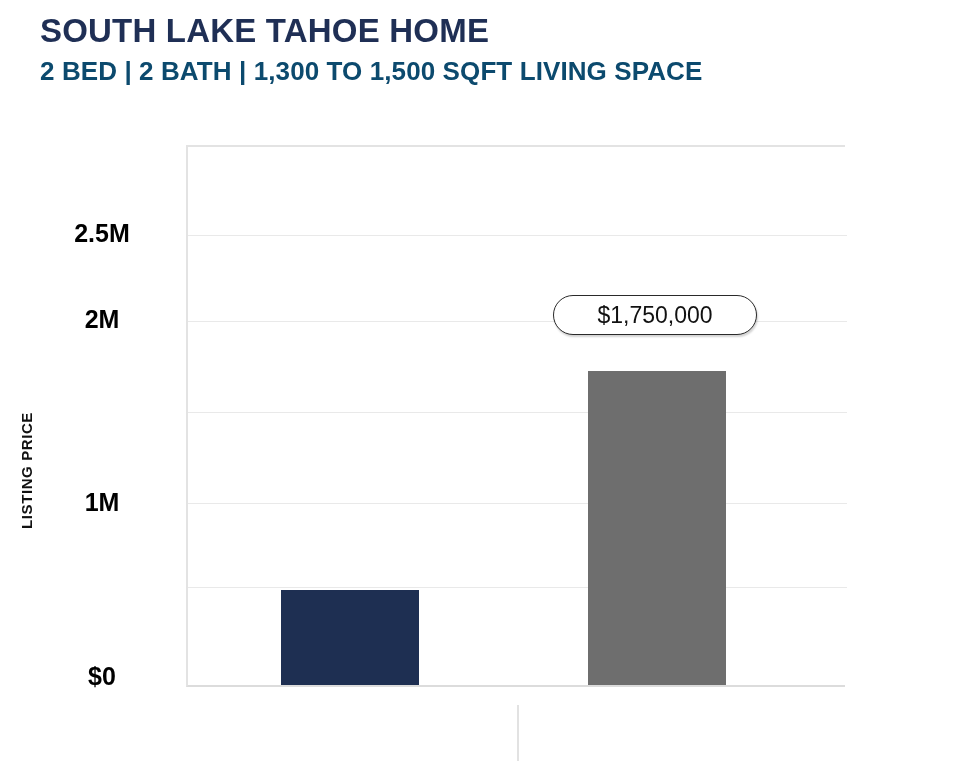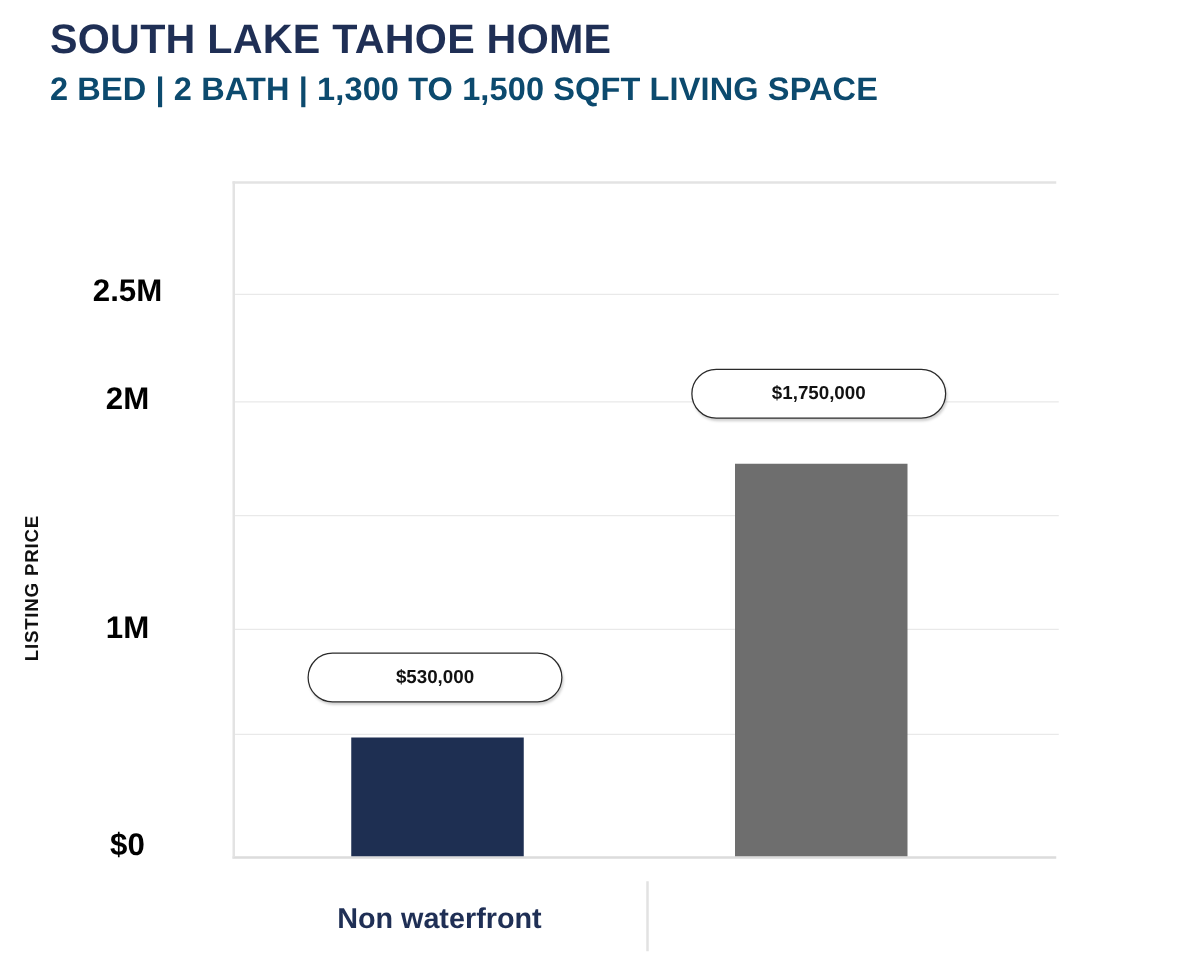--- a/index.html
+++ b/index.html
@@ -128,22 +128,22 @@
     background: #6e6e6e;
   }
 
   
   .value-pill {
     position: absolute;
     background: #ffffff;
     border: 1.6px solid #2a2a2a;
     border-radius: 26px;
     box-shadow: 1px 2px 2px rgba(0,0,0,0.18);
-    font-size: 15px;
-    font-weight: bold;
+    font-size: 23px;
+    font-weight: normal;
     color: #111111;
     text-align: center;
     line-height: 38px;
     height: 38px;
     white-space: nowrap;
   }
   #pill-nonwaterfront {
     left: 246px;
     top: 522px;
     width: 202px;
@@ -205,21 +205,19 @@
     <div class="gridline" style="top:88px"></div>
     <div class="gridline" style="top:174px"></div>
     <div class="gridline" style="top:265px"></div>
     <div class="gridline" style="top:356px"></div>
     <div class="gridline" style="top:440px"></div>
 
     <div class="bar" id="bar-nonwaterfront" style="height: 95.0467px; background: rgb(30, 47, 82);"></div>
     <div class="bar" id="bar-waterfront" style="height: 313.833px; background: rgb(110, 110, 110);"></div>
   </div>
 
-  <div class="value-pill" id="pill-nonwaterfront">$530,000</div>
   <div class="value-pill" id="pill-waterfront">$1,750,000</div>
 
   <div id="categories">
     <div id="category-divider"></div>
-    <div class="cat-label" id="cat-nonwaterfront">Non waterfront</div>
   </div>
 
 </div>
 
 </body></html>

